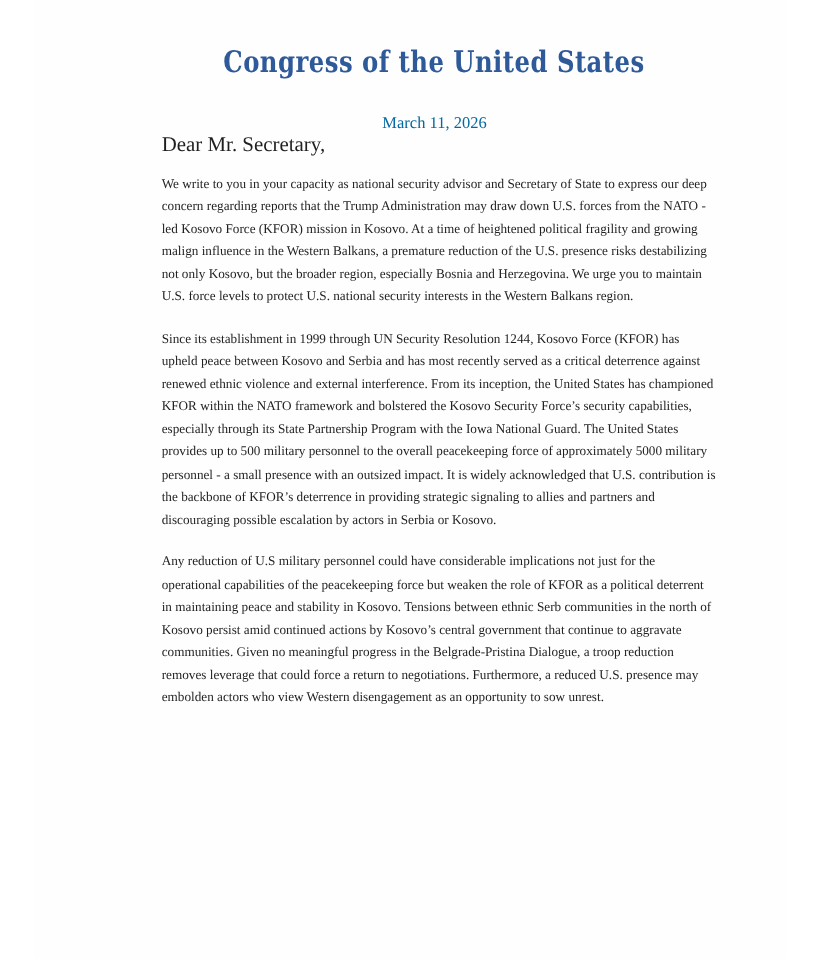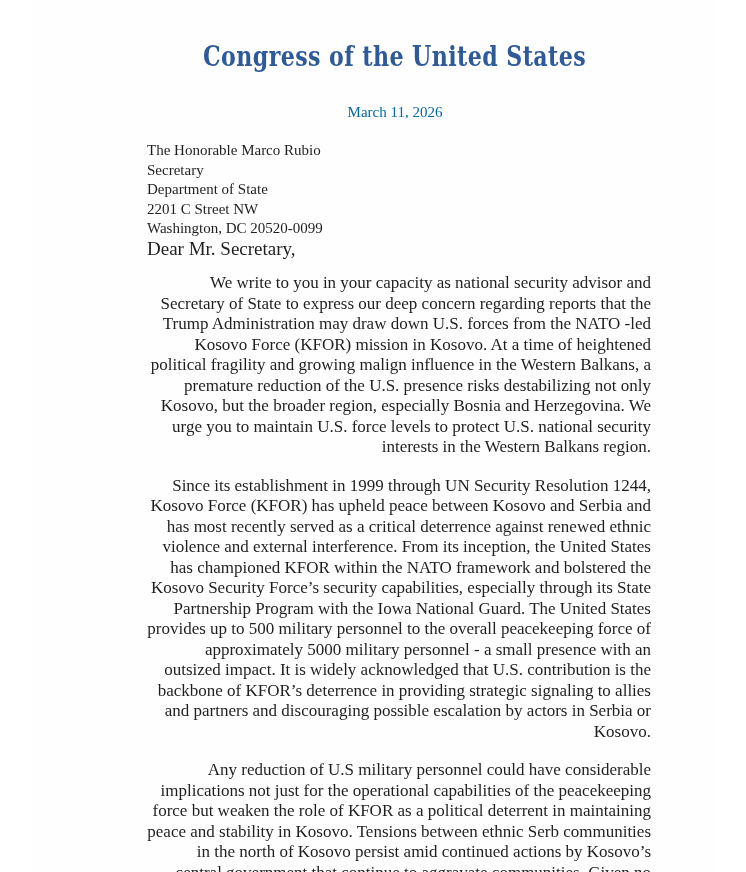--- a/index.html
+++ b/index.html
@@ -63,50 +63,43 @@
     margin-top: 19px;
     font-size: 15px;
     line-height: 19.5px;
   }
   .salutation {
     font-size: 19px;
     line-height: 19.5px;
   }
   .letter-body p {
     margin: 18px 0 16px 0;
-    font-size: 17px;
+    font-size: 12px;
     line-height: 20.5px;
-    text-align: right;
+    text-align: left;
   }
   .letter-body p:first-child {
     margin-top: 15px;
   }
 </style>
 </head>
 <body>
 
 <div class="letter-page">
 
   <div class="letterhead">
     <div>
       <span class="lh-title">Congress of the United States</span>
     </div>
   </div>
 
   <div class="date-line">March 11, 2026</div>
 
   <div class="letter-content">
 
-    <div class="recipient-block">
-      <div>The Honorable Marco Rubio</div>
-      <div>Secretary</div>
-      <div>Department of State</div>
-      <div>2201 C Street NW</div>
-      <div>Washington, DC 20520-0099</div>
-    </div>
 
     <div class="salutation">Dear Mr. Secretary,</div>
 
     <div class="letter-body">
       <p>We write to you in your capacity as national security advisor and Secretary of State to express our deep concern regarding reports that the Trump Administration may draw down U.S. forces from the NATO -led Kosovo Force (KFOR) mission in Kosovo. At a time of heightened political fragility and growing malign influence in the Western Balkans, a premature reduction of the U.S. presence risks destabilizing not only Kosovo, but the broader region, especially Bosnia and Herzegovina. We urge you to maintain U.S. force levels to protect U.S. national security interests in the Western Balkans region.</p>
       <p>Since its establishment in 1999 through UN Security Resolution 1244, Kosovo Force (KFOR) has upheld peace between Kosovo and Serbia and has most recently served as a critical deterrence against renewed ethnic violence and external interference. From its inception, the United States has championed KFOR within the NATO framework and bolstered the Kosovo Security Force’s security capabilities, especially through its State Partnership Program with the Iowa National Guard. The United States provides up to 500 military personnel to the overall peacekeeping force of approximately 5000 military personnel - a small presence with an outsized impact. It is widely acknowledged that U.S. contribution is the backbone of KFOR’s deterrence in providing strategic signaling to allies and partners and discouraging possible escalation by actors in Serbia or Kosovo.</p>
       <p>Any reduction of U.S military personnel could have considerable implications not just for the operational capabilities of the peacekeeping force but weaken the role of KFOR as a political deterrent in maintaining peace and stability in Kosovo. Tensions between ethnic Serb communities in the north of Kosovo persist amid continued actions by Kosovo’s central government that continue to aggravate communities. Given no meaningful progress in the Belgrade-Pristina Dialogue, a troop reduction removes leverage that could force a return to negotiations. Furthermore, a reduced U.S. presence may embolden actors who view Western disengagement as an opportunity to sow unrest.</p>
     </div>
 
   </div>

